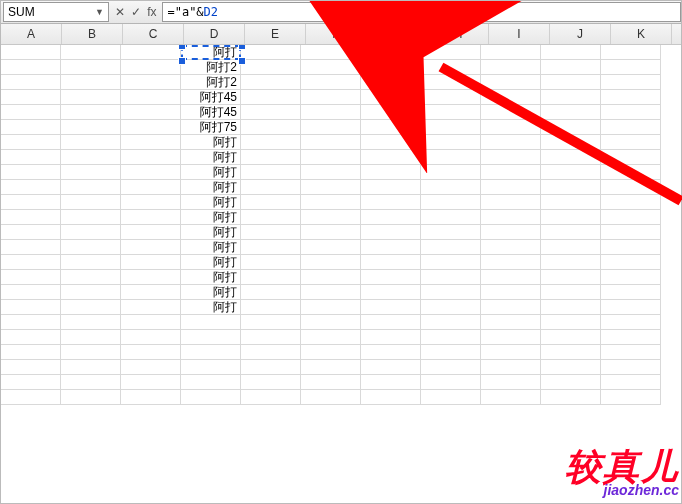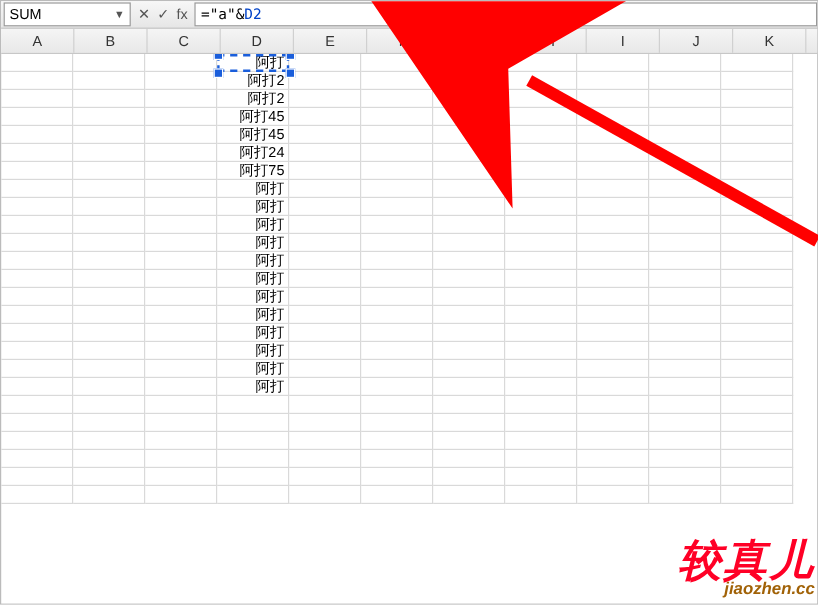--- a/index.html
+++ b/index.html
@@ -25,21 +25,21 @@
   .srcSel{position:absolute;border:2px dashed #1a5edb;pointer-events:none;box-sizing:border-box}
   .srcHandle{position:absolute;width:6px;height:6px;background:#1a5edb;border:1px solid #fff}
   
   .editCell{position:absolute;border:1px solid #000;background:#fff;box-sizing:border-box;display:flex;align-items:center;padding:0 2px;font-family:Consolas,monospace;font-size:12px}
   .editCell .colref{color:#0042c8}
   
   .arrow{position:absolute;pointer-events:none}
   
   .wm{position:absolute;right:2px;bottom:6px;font-weight:900;font-style:italic;color:#ff0026;font-size:30px;line-height:1;text-align:right;pointer-events:none}
   .wm .cn{font-size:36px;letter-spacing:2px;display:block}
-  .wm .en{font-size:14px;color:#a16207;display:block;margin-top:-2px}
+  .wm .en{font-size:14px;color:#6d28d9;display:block;margin-top:-2px}
 </style>
 </head>
 <body>
 
 <div class="wrap">
 
   <div class="fbar">
     <div class="namebox">
       <span>SUM</span>
       <span class="dd">▼</span>
@@ -133,33 +133,20 @@
         <div class="cell"></div>
         <div class="cell"></div>
         <div class="cell"></div>
         <div class="cell"></div>
         <div class="cell"></div>
       </div>
       <div class="row">
         <div class="cell"></div>
         <div class="cell"></div>
         <div class="cell"></div>
-        <div class="cell colD">阿打24</div>
-        <div class="cell"></div>
-        <div class="cell"></div>
-        <div class="cell"></div>
-        <div class="cell"></div>
-        <div class="cell"></div>
-        <div class="cell"></div>
-        <div class="cell"></div>
-      </div>
-      <div class="row">
-        <div class="cell"></div>
-        <div class="cell"></div>
-        <div class="cell"></div>
         <div class="cell colD">阿打75</div>
         <div class="cell"></div>
         <div class="cell"></div>
         <div class="cell"></div>
         <div class="cell"></div>
         <div class="cell"></div>
         <div class="cell"></div>
         <div class="cell"></div>
       </div>
       <div class="row">

